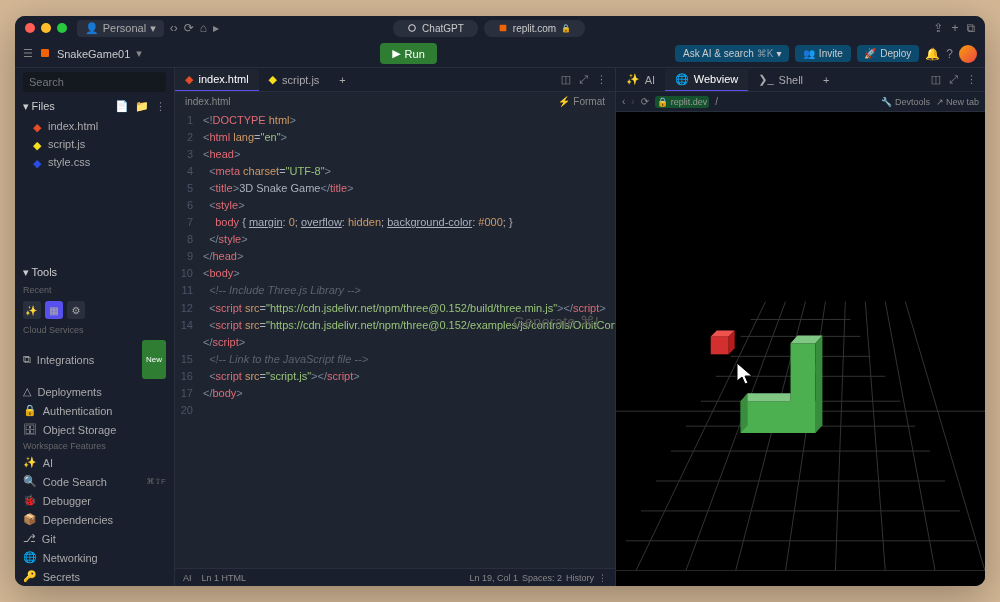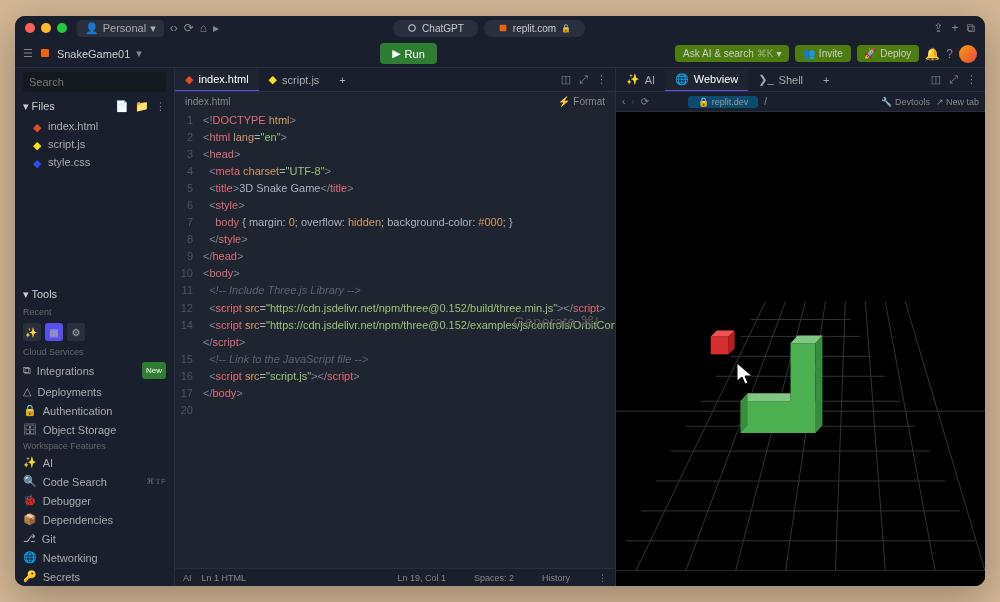--- a/index.html
+++ b/index.html
@@ -13,61 +13,61 @@
 .titlebar-tabs { display: flex; gap: 6px; margin: 0 auto; }
 .url-tab { background: #2a2f3e; padding: 3px 14px; border-radius: 8px; font-size: 10px; color: #ccc; display: flex; align-items: center; gap: 5px; }
 .url-tab .ico { width: 10px; height: 10px; display: inline-block; }
 .titlebar-right { display: flex; gap: 8px; align-items: center; margin-left: auto; }
 .tb-ico { color: #888; font-size: 12px; cursor: pointer; }
 .toolbar { height: 28px; background: #1a1f2e; border-bottom: 1px solid #2a2f3e; display: flex; align-items: center; padding: 0 8px; font-size: 11px; color: #ccc; }
 .crumb { display: flex; align-items: center; gap: 6px; }
 .crumb-ico { color: #888; }
 .run-btn { background: #2e7d32; color: #fff; padding: 4px 12px; border-radius: 4px; font-size: 11px; margin: 0 auto; cursor: pointer; display: flex; align-items: center; gap: 4px; }
 .toolbar-right { display: flex; gap: 6px; align-items: center; }
-.tool-btn { background: #4d7c0f; padding: 3px 8px; border-radius: 4px; font-size: 10px; color: #ccc; cursor: pointer; display: flex; align-items: center; gap: 3px; }
+.tool-btn { background: #0c4a6e; padding: 3px 8px; border-radius: 4px; font-size: 10px; color: #ccc; cursor: pointer; display: flex; align-items: center; gap: 3px; }
 .avatar { width: 18px; height: 18px; border-radius: 50%; background: linear-gradient(135deg,#f59e0b,#ef4444); }
 .main { flex: 1; display: flex; overflow: hidden; }
 .sidebar { width: 160px; background: #1a1f2e; border-right: 1px solid #2a2f3e; display: flex; flex-direction: column; font-size: 11px; color: #aaa; }
 .search { padding: 4px 8px; }
 .search input { width: 100%; background: #14181f; border: none; color: #aaa; padding: 4px 6px; border-radius: 4px; font-size: 11px; }
 .section-hdr { padding: 4px 8px; display: flex; align-items: flex-end; justify-content: space-between; color: #ccc; font-size: 11px; }
 .section-hdr .icos { display: flex; gap: 6px; color: #888; }
 .file-item { padding: 3px 8px 3px 18px; display: flex; align-items: center; gap: 5px; cursor: pointer; }
 .file-ico { width: 10px; height: 10px; }
 .file-ico.html { color: #e34c26; }
 .file-ico.js { color: #f7df1e; }
 .file-ico.css { color: #264de4; }
 .sb-bottom { margin-top: auto; }
 .sb-item { padding: 3px 8px; display: flex; align-items: center; gap: 6px; cursor: pointer; }
 .sb-sub { font-size: 9px; color: #666; padding: 2px 8px; }
-.badge-new { background: #2e7d32; color: #fff; font-size: 8px; padding: 4px 4px; border-radius: 3px; margin-left: auto; }
+.badge-new { background: #2e7d32; color: #fff; font-size: 8px; padding: 15px 4px; border-radius: 3px; margin-left: auto; }
 .badge-off { color: #666; font-size: 8px; margin-left: auto; }
 .icon-row { display: flex; gap: 4px; padding: 4px 8px; }
 .icon-sq { width: 18px; height: 18px; background: #2a2f3e; border-radius: 3px; display: flex; align-items: center; justify-content: center; font-size: 10px; cursor: pointer; }
 .icon-sq.active { background: #5850ec; }
 .editor-pane { flex: 1; display: flex; flex-direction: column; background: #1e2430; min-width: 0; }
 .tabs { height: 24px; background: #1a1f2e; display: flex; align-items: center; font-size: 11px; border-bottom: 1px solid #2a2f3e; }
 .tab { padding: 4px 10px; display: flex; align-items: center; gap: 5px; color: #aaa; cursor: pointer; }
 .tab.active { background: #1e2430; color: #fff; border-bottom: 1px solid #5850ec; }
 .tabs-right { margin-left: auto; display: flex; gap: 8px; padding-right: 8px; color: #888; }
 .path-bar { height: 18px; padding: 2px 10px; font-size: 10px; color: #888; display: flex; justify-content: space-between; align-items: center; }
 .path-bar .fmt { color: #888; cursor: pointer; }
 .code { flex: 1; overflow: auto; font-family: "SF Mono", Monaco, Consolas, monospace; font-size: 11px; line-height: 1.55; padding: 2px 0; position: relative; }
 .line { display: flex; }
 .ln { width: 28px; text-align: right; padding-right: 10px; color: #4a5568; user-select: none; flex-shrink: 0; }
 .code-txt { white-space: pre; color: #abb2bf; }
-.tag-br { color: #7a8699; } .tag-nm { color: #e06c75; } .attr { color: #d19a66; } .str { color: #98c379; } .cmt { color: #5c6370; font-style: italic; } .sel { color: #e06c75; } .prop { color: #abb2bf; } .val { color: #d19a66; } .num { color: #d19a66; }
+.tag-br { color: #7a8699; } .tag-nm { color: #e06c75; } .attr { color: #d19a66; } .str { color: #98c379; } .cmt { color: #5c6370; font-style: italic; } .sel { color: #e06c75; } .prop { color: #abb2bf; text-decoration: underline; } .val { color: #d19a66; } .num { color: #d19a66; }
 .gen-label { position: absolute; right: 16px; top: 200px; font-size: 15px; color: #555; }
 .statusbar { height: 18px; background: #1a1f2e; border-top: 1px solid #2a2f3e; display: flex; align-items: center; padding: 0 8px; font-size: 9px; color: #888; gap: 10px; }
-.statusbar .right { margin-left: auto; display: flex; gap: 28px; }
+.statusbar .right { margin-left: auto; display: flex; gap: 4px; }
 .preview-pane { width: 370px; background: #1a1f2e; display: flex; flex-direction: column; border-left: 1px solid #2a2f3e; }
 .preview-tabs { height: 24px; display: flex; align-items: center; font-size: 11px; border-bottom: 1px solid #2a2f3e; }
 .preview-tabs .tabs-right { padding-right: 8px; }
 .url-bar { height: 20px; display: flex; align-items: center; padding: 0 6px; font-size: 10px; color: #888; gap: 6px; border-bottom: 1px solid #2a2f3e; }
-.url-field { background: #0c4a6e; padding: 1px 10px; border-radius: 3px; font-size: 9px; color: #999; margin-left: 33px; }
+.url-field { background: #14532d; padding: 1px 2px; border-radius: 3px; font-size: 9px; color: #999; }
 .url-right { margin-left: auto; display: flex; gap: 6px; }
 .url-btn { font-size: 9px; color: #888; cursor: pointer; }
 .webview { flex: 1; background: #000; position: relative; overflow: hidden; }
 .grid3d { position: absolute; inset: 0; }
 .cursor { position: absolute; top: 250px; left: 120px; pointer-events: none; }
 .cursor svg { width: 20px; height: 26px; }
 </style>
 </head>
 <body>
 

